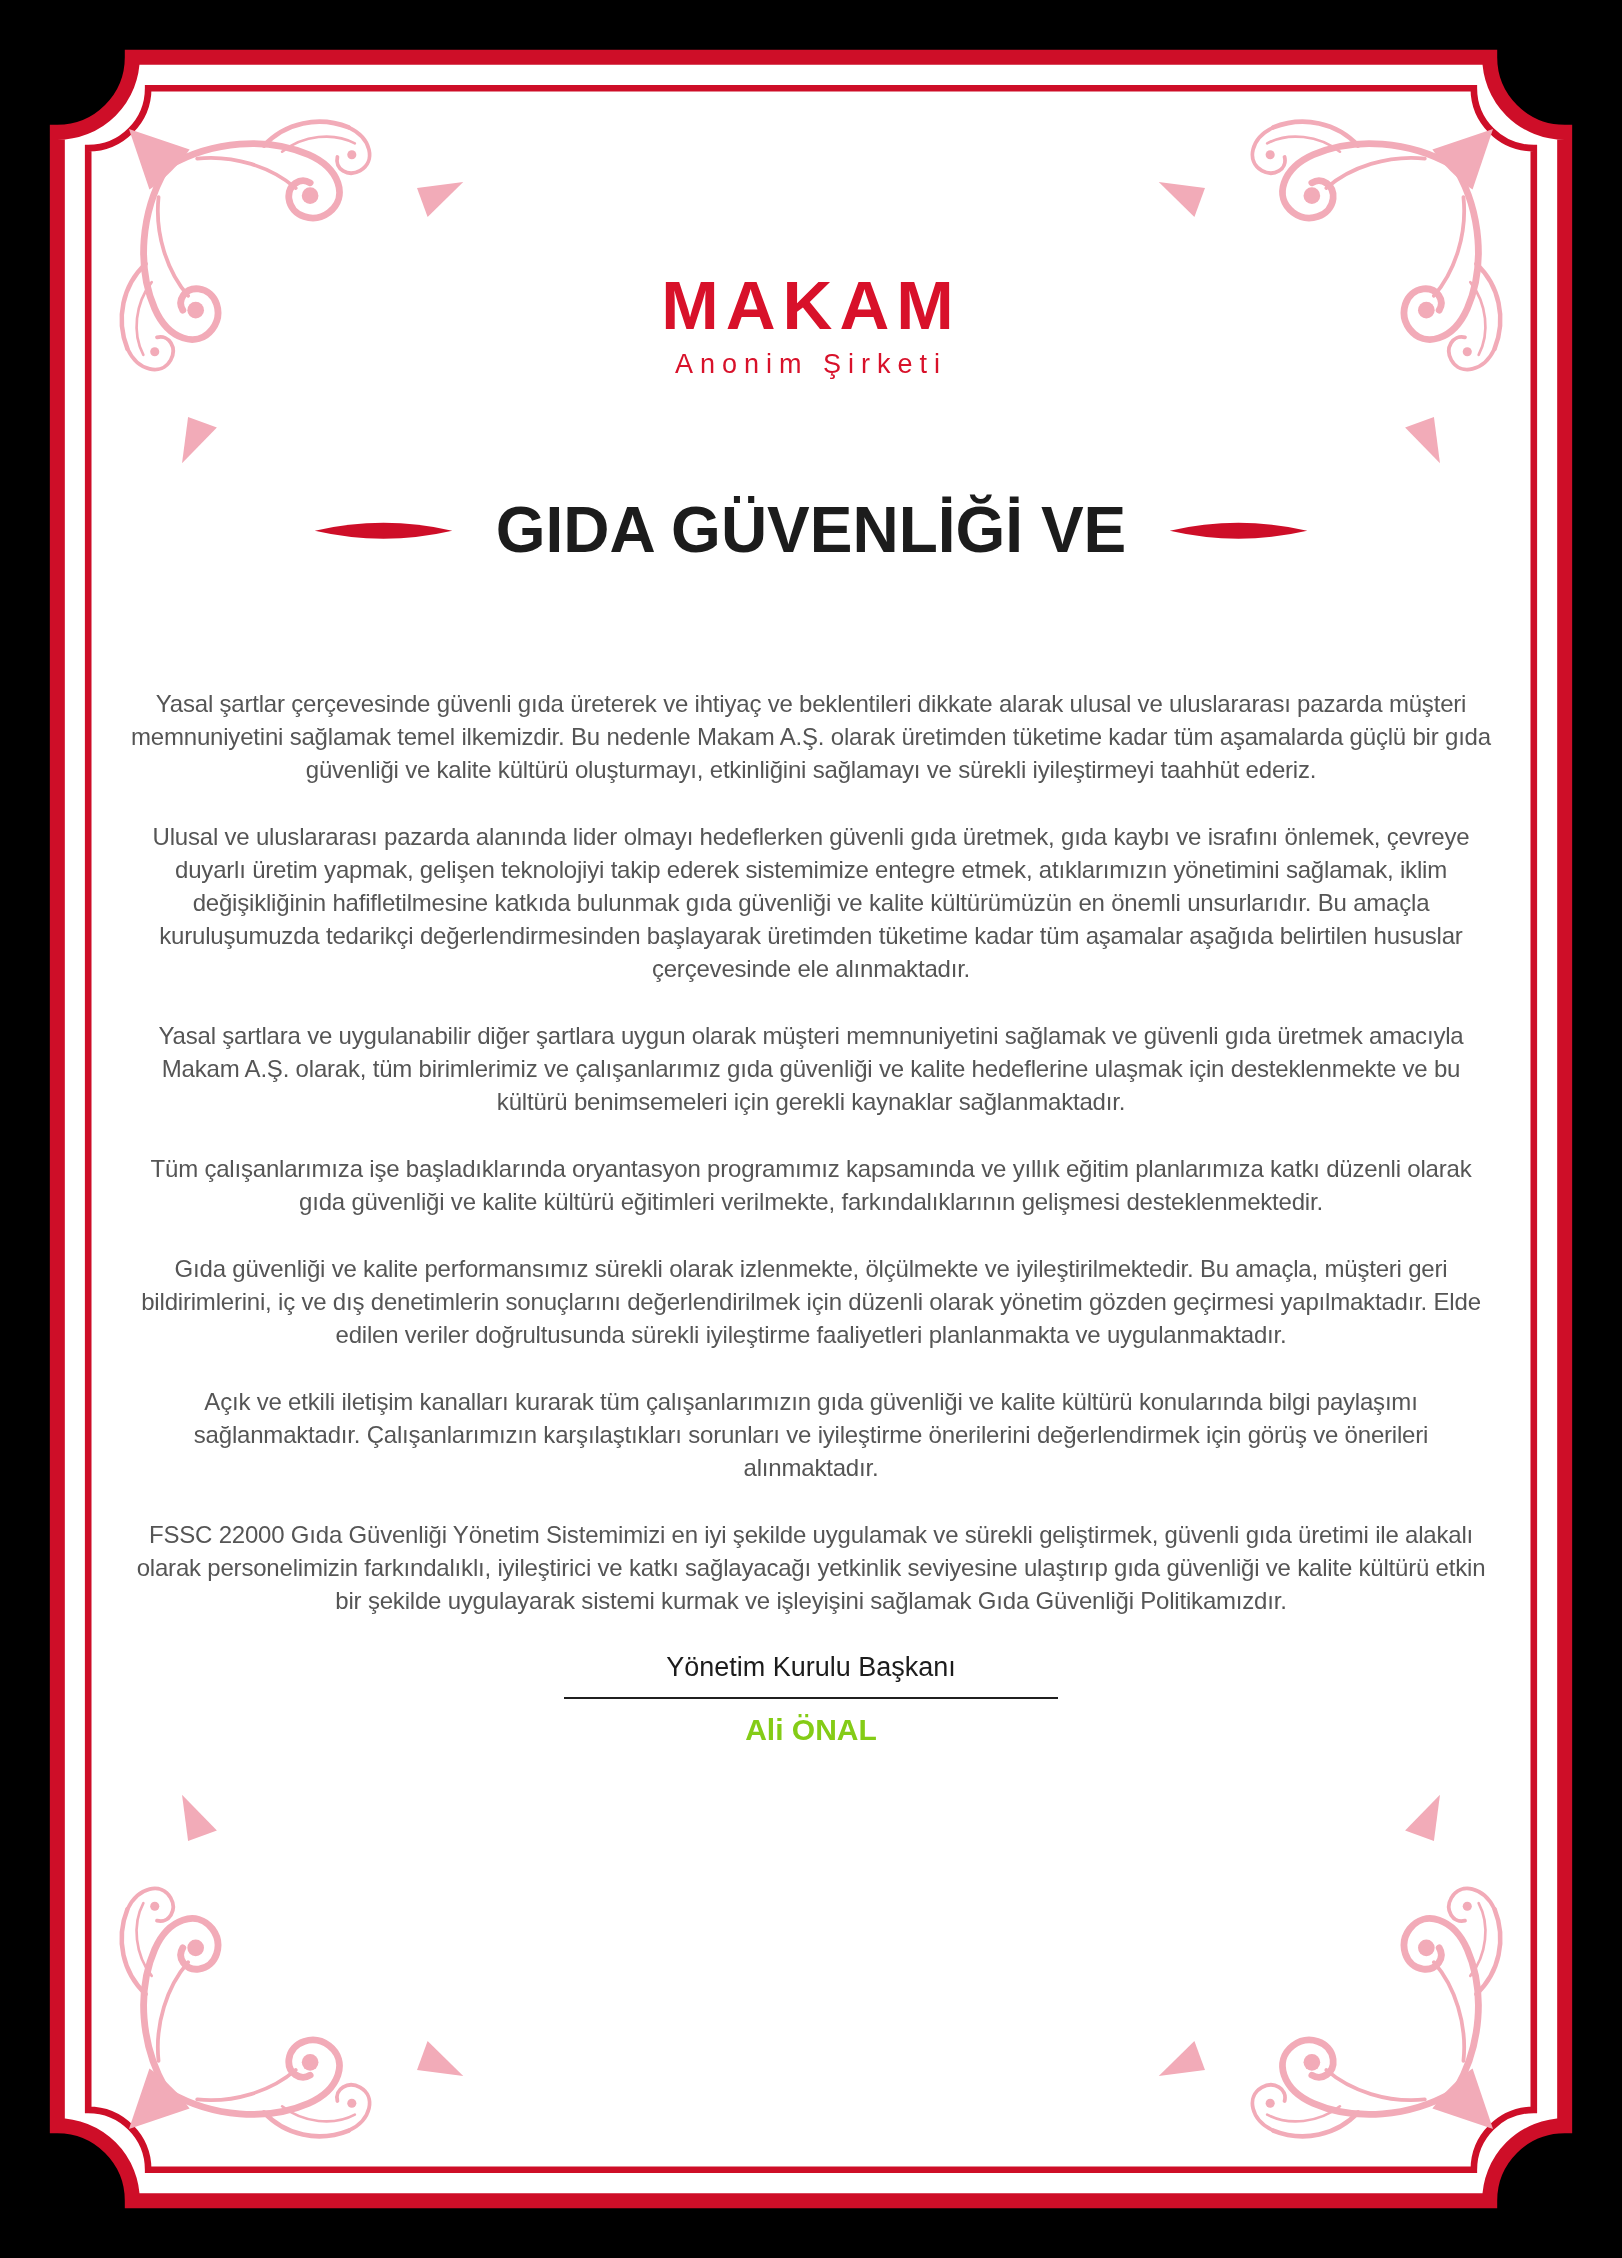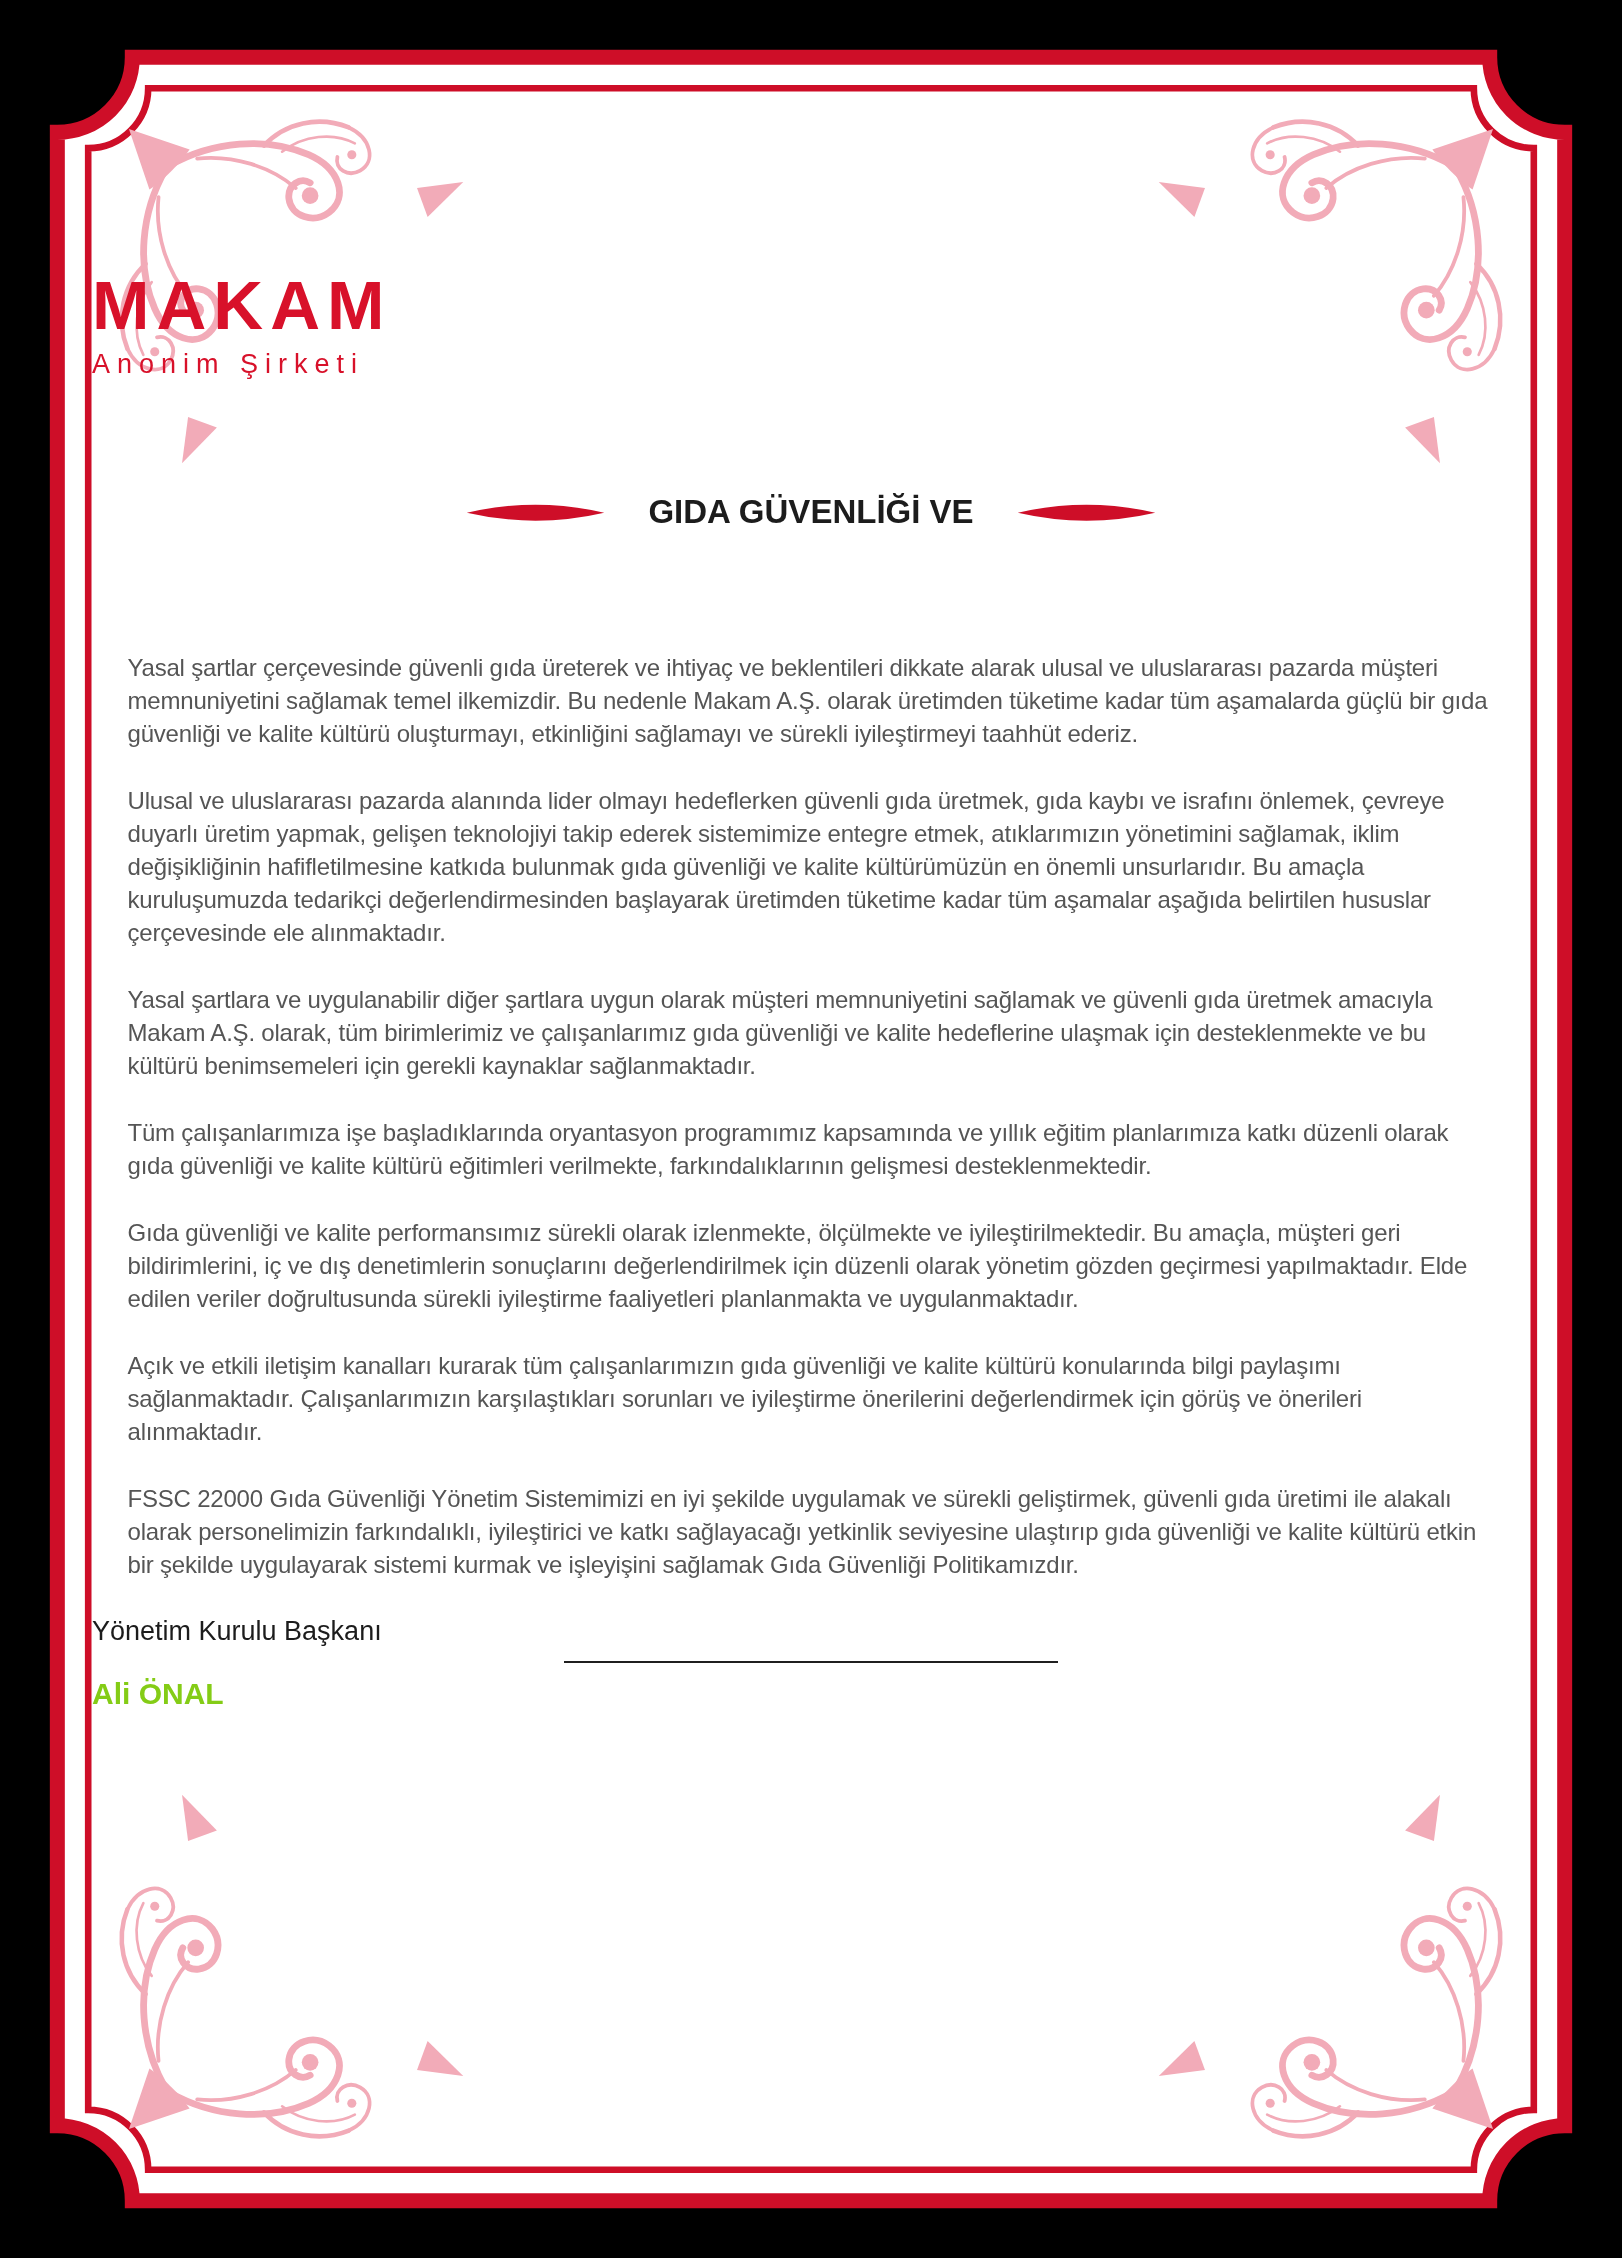--- a/index.html
+++ b/index.html
@@ -16,20 +16,21 @@
   }
   .corner{
     position:absolute;width:379px;height:379px;pointer-events:none;
   }
   .corner.tl{top:85px;left:85px;}
   .corner.tr{top:85px;right:85px;transform:scaleX(-1);}
   .corner.bl{bottom:85px;left:85px;transform:scaleY(-1);}
   .corner.br{bottom:85px;right:85px;transform:scale(-1,-1);}
   .content{
     position:absolute;inset:92px;
+    text-align:center;
     z-index:2;
   }
   .logo{margin-top:181px;}
   .brand-name{
     font-size:69px;
     font-weight:bold;
     letter-spacing:7px;
     color:#d8112a;
     line-height:0.95;
   }
@@ -41,21 +42,21 @@
   }
   .title-row{
     margin-top:113px;
     display:flex;
     align-items:center;
     justify-content:center;
     gap:42px;
   }
   .page-title{
     margin:0;
-    font-size:33px;
+    font-size:64px;
     line-height:1.16;
     font-weight:800;
     color:#1c1c1c;
     letter-spacing:0px;
   }
   .lens{display:block;flex:0 0 auto;}
   .body-text{margin-top:120px;}
   .body-text p{
     width:1367px;
     margin:0 auto 34px auto;

